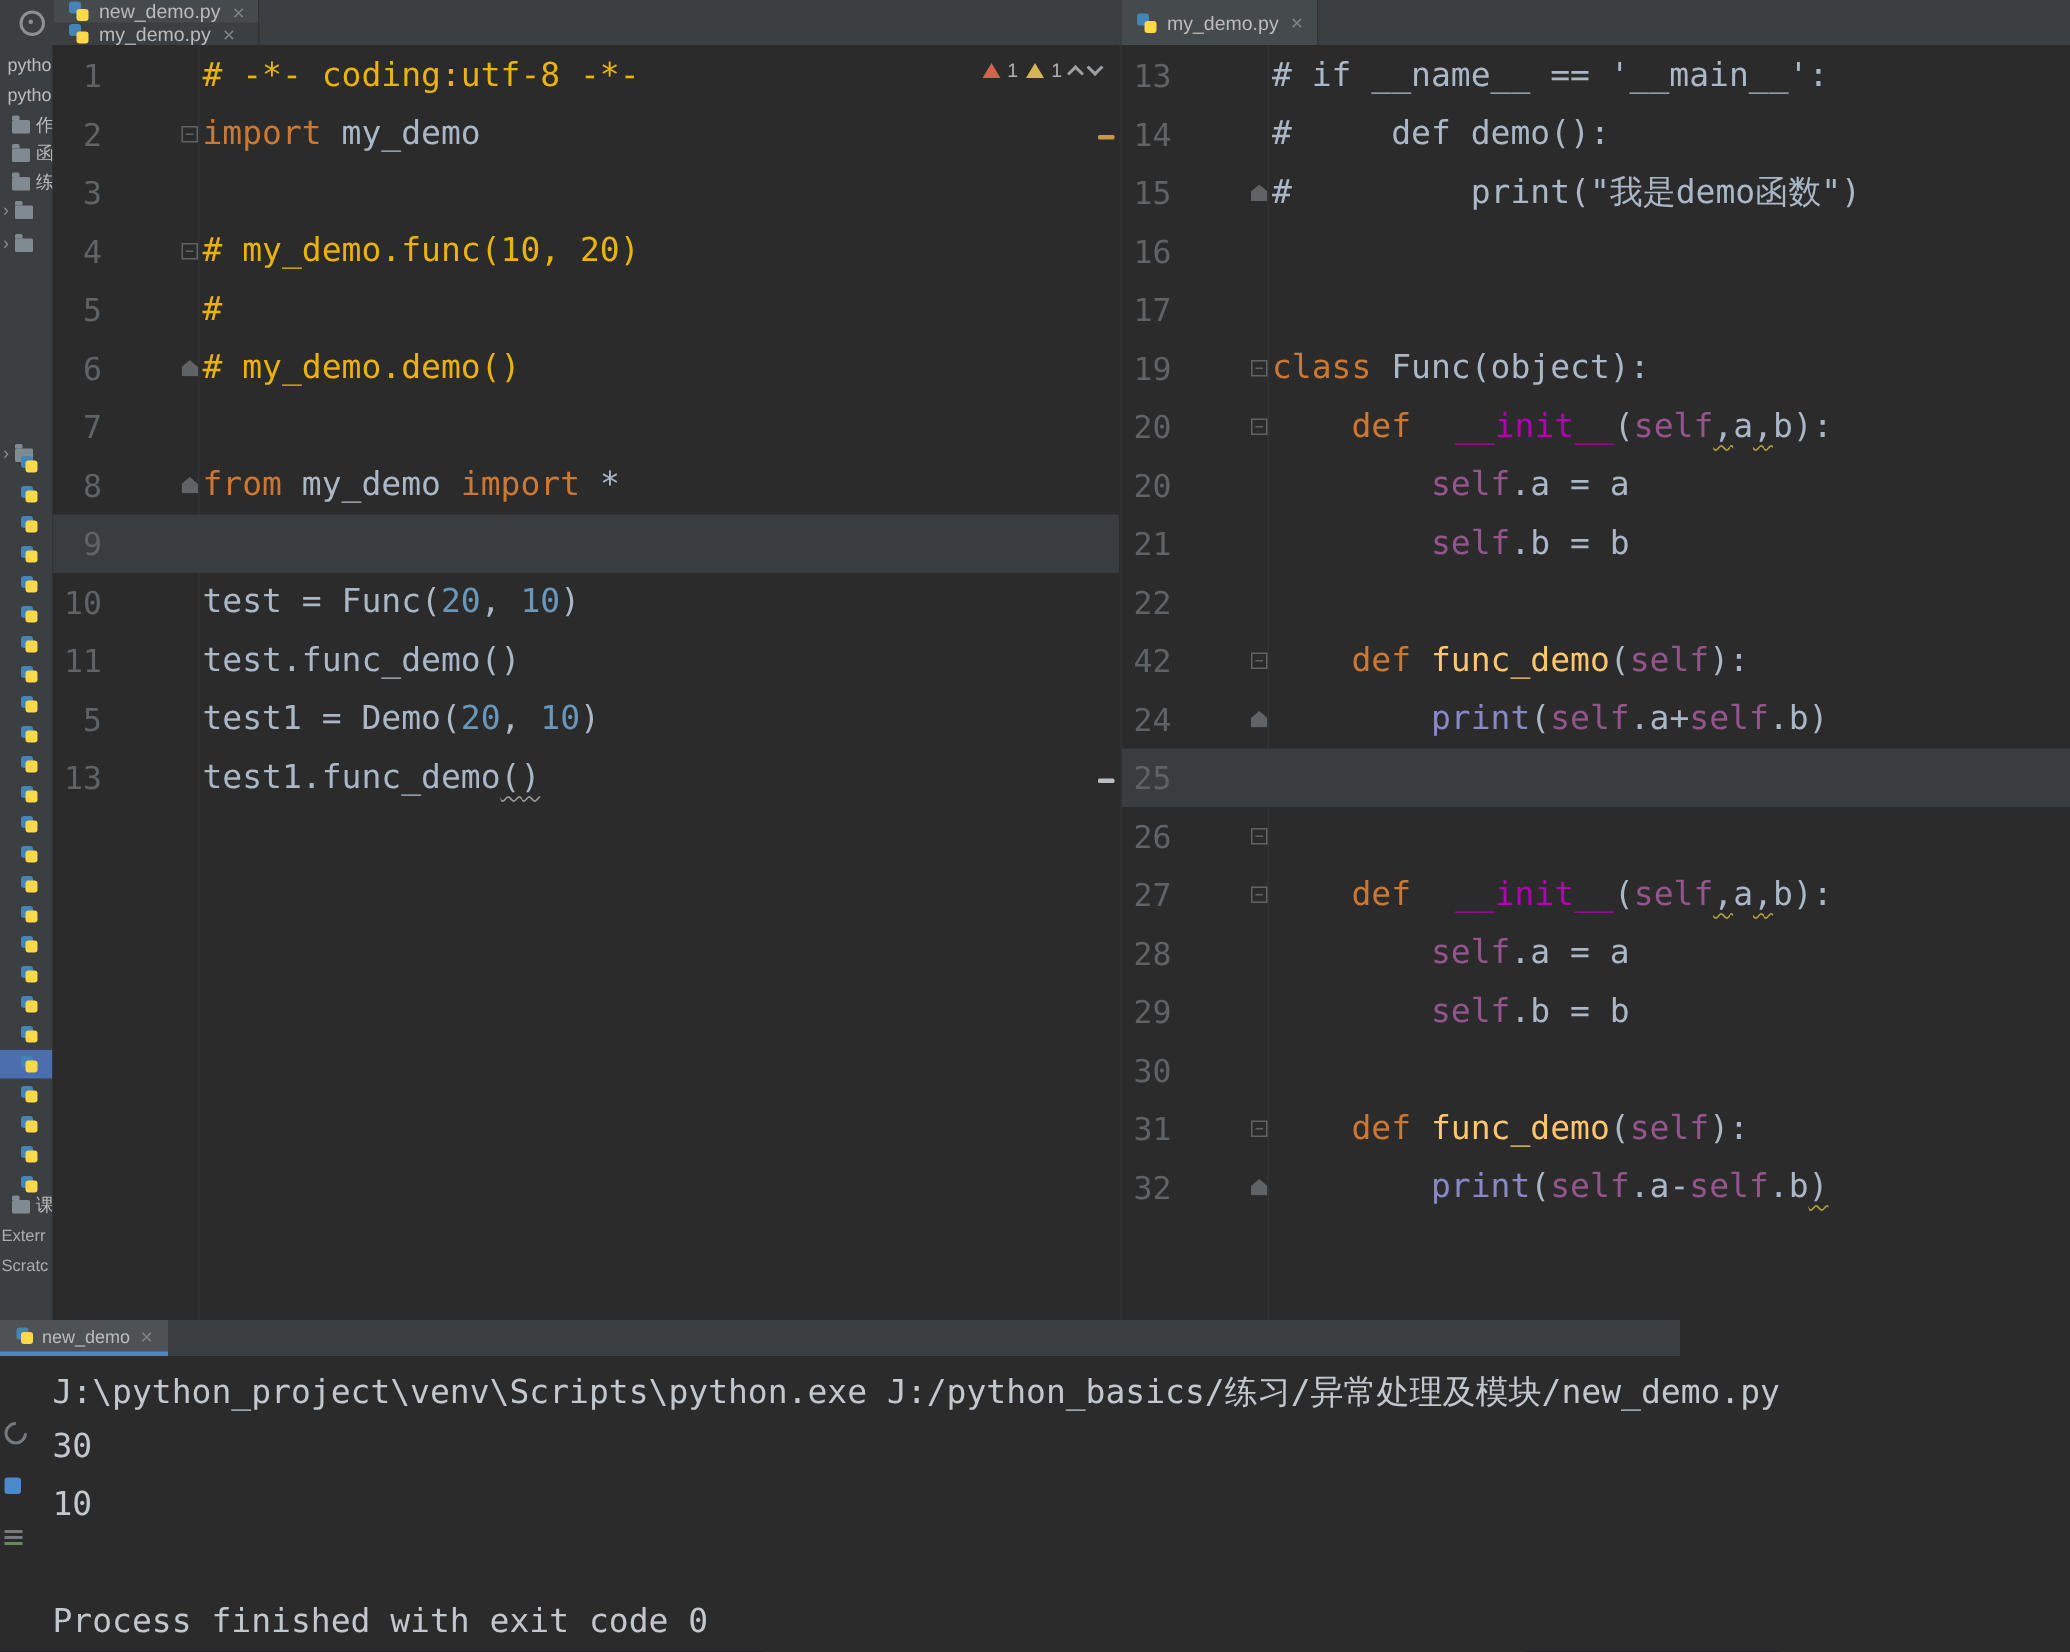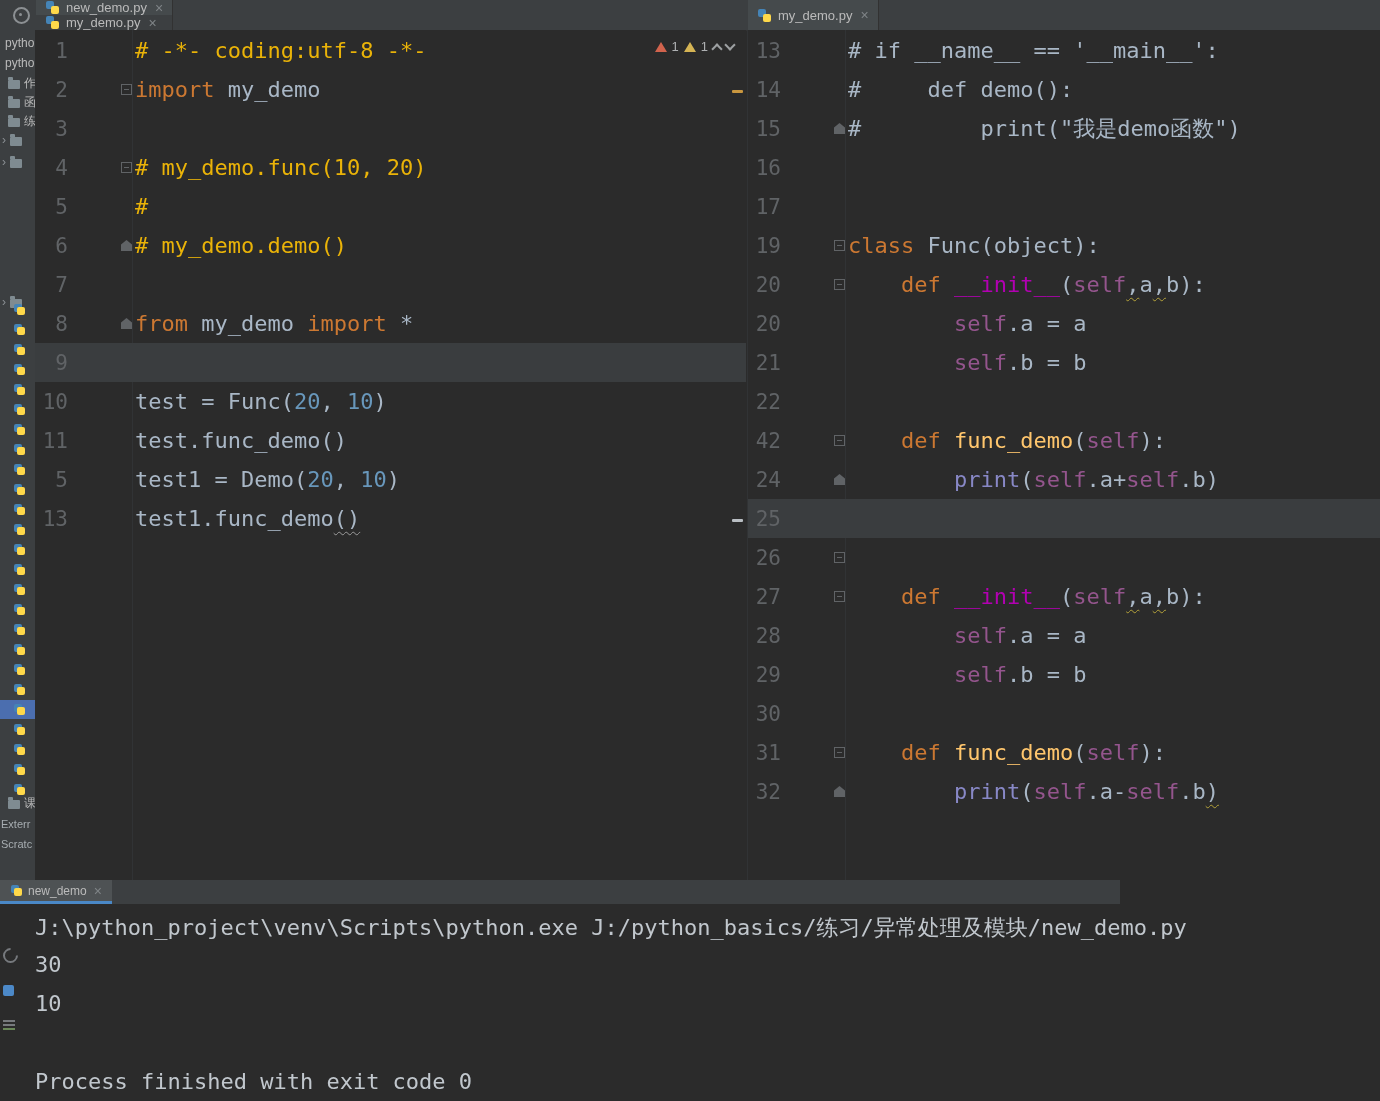--- a/index.html
+++ b/index.html
@@ -55,21 +55,21 @@
   .gutter{flex:0 0 100px;width:100px;height:100%;display:flex;align-items:center;position:relative;}
   .lnum{width:33px;text-align:right;color:#606366;
        font:21px "DejaVu Sans Mono",monospace;}
   .mark{position:absolute;left:86px;width:11px;height:11px;box-sizing:border-box;}
   .mark.start{border:1px solid #606366;}
   .mark.start::after{content:"";position:absolute;left:2px;right:2px;top:4px;height:1px;
        background:#606366;}
   .mark.end{background:#606366;clip-path:polygon(50% 0,100% 42%,100% 100%,0 100%,0 42%);}
   .code{font:22px "DejaVu Sans Mono",monospace;white-space:pre;line-height:39px;color:#a9b7c6;}
   .c-def{color:#a9b7c6;} .c-kw{color:#cc7832;} .c-com{color:#eab308;} .c-coml{color:#a9b7c6;}
-  .c-num{color:#6897bb;} .c-slf{color:#94558d;} .c-dund{color:#b200b2;}
+  .c-num{color:#6897bb;} .c-slf{color:#94558d;} .c-dund{color:#b200b2;margin-left:16px;}
   .c-fn{color:#ffc66d;} .c-bi{color:#8888c6;}
   .w-y{text-decoration:underline;text-decoration-style:wavy;text-decoration-color:#b3a13a;
        text-underline-offset:5px;text-decoration-thickness:1px;}
   .w-g{text-decoration:underline;text-decoration-style:wavy;text-decoration-color:#9b9b9b;
        text-underline-offset:5px;text-decoration-thickness:1px;}
 
   .inspect{position:absolute;top:9px;right:12px;display:flex;align-items:center;gap:5px;
        font-size:13px;color:#afb1b3;}
   .tri{width:0;height:0;border-left:6px solid transparent;border-right:6px solid transparent;}
   .tri.red{border-bottom:10px solid #d1634d;}

